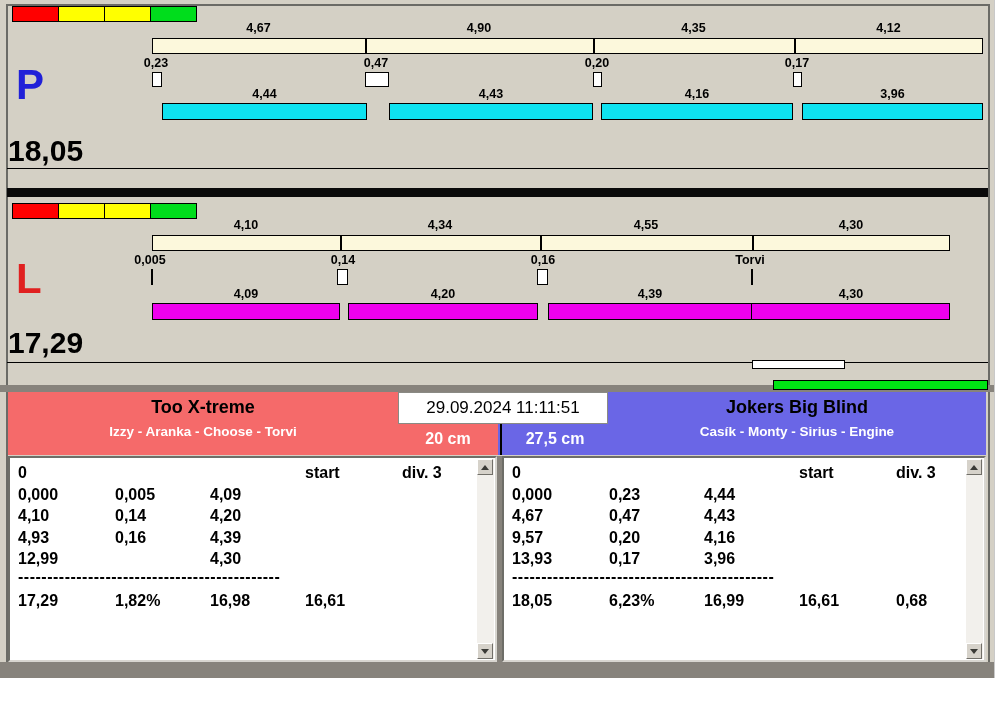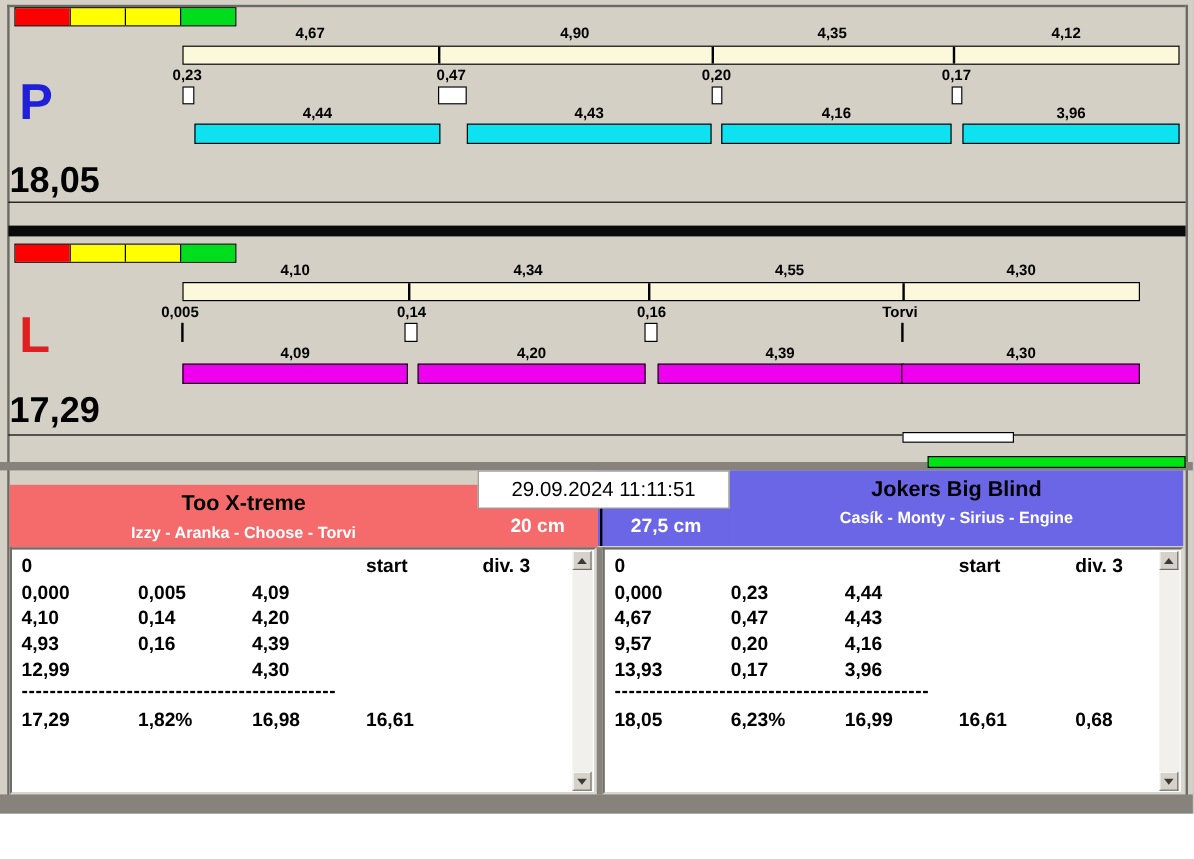--- a/index.html
+++ b/index.html
@@ -101,21 +101,21 @@
 
   <div class="abs lights" style="left:12px;top:203px;">
     <div class="light light-red"></div>
     <div class="light light-yellow"></div>
     <div class="light light-yellow"></div>
     <div class="light light-green"></div>
   </div>
 
   <div class="abs bar-label" style="left:152px;top:218px;width:188px;">4,10</div>
   <div class="abs bar-label" style="left:340px;top:218px;width:200px;text-align:center;">4,34</div>
-  <div class="abs bar-label" style="left:552px;top:218px;width:212px;text-align:center;">4,55</div>
+  <div class="abs bar-label" style="left:540px;top:218px;width:212px;text-align:center;">4,55</div>
   <div class="abs bar-label" style="left:752px;top:218px;width:198px;">4,30</div>
 
   <div class="abs split-bar" style="left:152px;top:235px;width:796px;height:14px;">
     <div class="abs tick" style="left:187px;top:0;width:2px;height:14px;"></div>
     <div class="abs tick" style="left:387px;top:0;width:2px;height:14px;"></div>
     <div class="abs tick" style="left:599px;top:0;width:2px;height:14px;"></div>
   </div>
 
   <div class="abs bar-label" style="left:110px;top:253px;width:80px;">0,005</div>
   <div class="abs bar-label" style="left:303px;top:253px;width:80px;">0,14</div>
@@ -136,21 +136,21 @@
   <div class="abs run-bar-l" style="left:751px;top:303px;width:197px;height:15px;"></div>
 
   <div class="abs lane-letter" style="left:16px;top:258px;color:#e02020;">L</div>
   <div class="abs lane-total" style="left:8px;top:328px;">17,29</div>
   <div class="abs hline" style="left:7px;top:362px;width:981px;"></div>
 
   <div class="abs white-gate" style="left:752px;top:360px;width:91px;height:7px;"></div>
   <div class="abs dark-strip" style="left:0;top:385px;width:994px;height:7px;"></div>
   <div class="abs green-progress" style="left:773px;top:380px;width:213px;height:8px;"></div>
 
-  <div class="team-header team-red" style="left:8px;width:490px;margin-top:12px;">
+  <div class="team-header team-red" style="left:8px;width:490px;">
     <div class="team-name" style="left:0;width:390px;">Too X-treme</div>
     <div class="team-dogs" style="left:0;width:390px;">Izzy - Aranka - Choose - Torvi</div>
   </div>
   <div class="team-header team-blue" style="left:498px;width:488px;">
     <div class="team-name" style="left:110px;width:378px;">Jokers Big Blind</div>
     <div class="team-dogs" style="left:110px;width:378px;">Casík - Monty - Sirius - Engine</div>
   </div>
 
   <div class="abs datetime-box" style="left:398px;top:392px;width:208px;height:30px;">29.09.2024 11:11:51</div>
   <div class="abs cm-box team-red" style="left:398px;top:424px;width:100px;height:31px;">20 cm</div>

